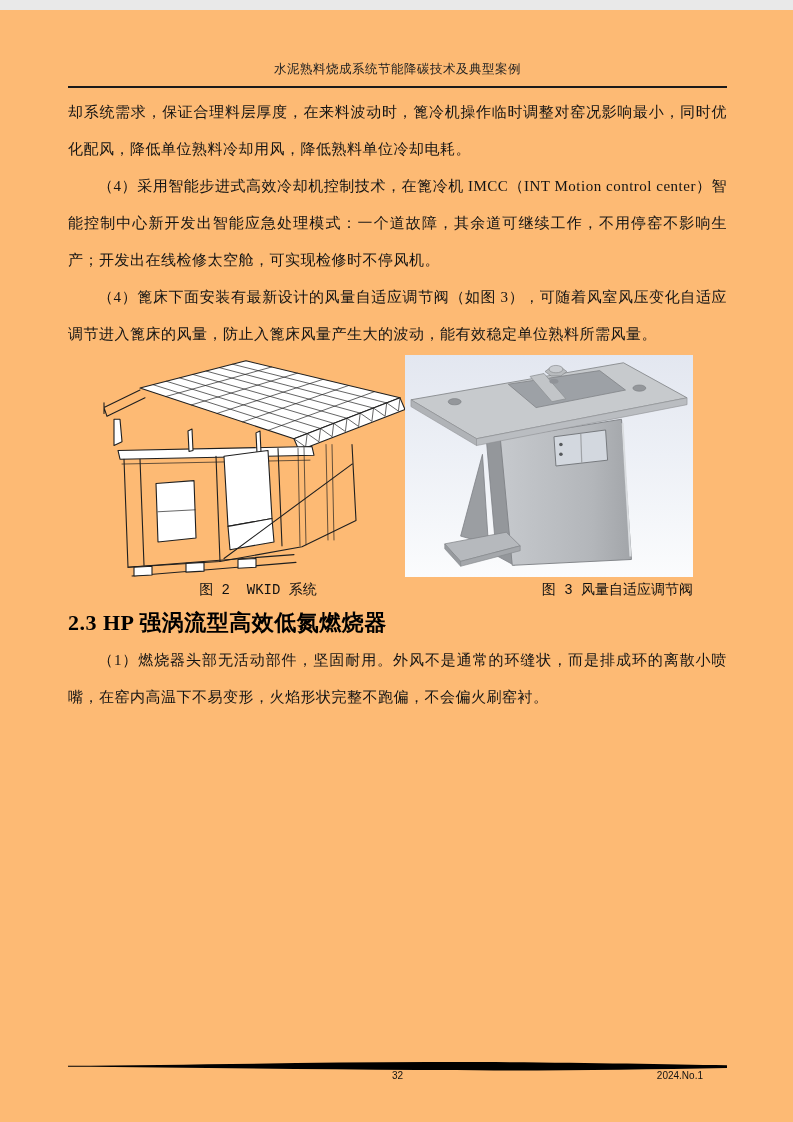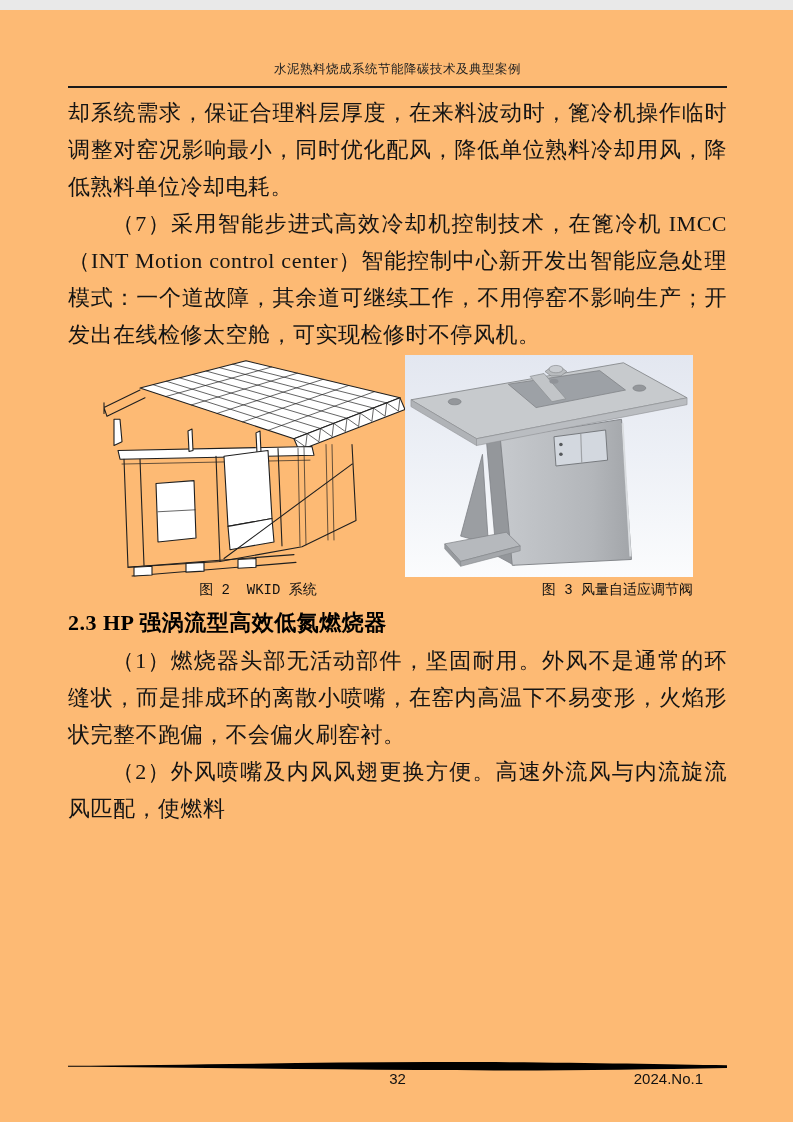--- a/index.html
+++ b/index.html
@@ -19,21 +19,21 @@
   }
   .head-rule{
     position:absolute;top:76px;left:68px;width:659px;height:2px;
     background:#1a1a1a;
   }
   .content{
     position:absolute;top:84px;left:68px;width:659px;
   }
   .para{
     margin:0;
-    font-size:22px;
+    font-size:15px;
     line-height:37px;
     text-align:justify;
     text-indent:2em;
     letter-spacing:.5px;
   }
   .para.noindent{text-indent:0;}
   .figures{
     position:relative;
     width:659px;height:248px;
     margin-top:2px;
@@ -54,21 +54,21 @@
     font-size:22px;line-height:28px;
     font-weight:bold;color:#000;
     letter-spacing:.5px;
   }
   .footer-bar{
     position:absolute;left:68px;top:1051px;width:659px;height:11px;
   }
   .footer-text{
     position:absolute;left:68px;top:1060px;width:659px;height:20px;
     font-family:"Liberation Sans","DejaVu Sans",sans-serif;
-    font-size:15px;color:#111;
+    font-size:10px;color:#111;
   }
   .footer-text .pagenum{
     position:absolute;left:0;width:100%;text-align:center;
   }
   .footer-text .issue{
     position:absolute;right:24px;
   }
   .ink{stroke:#1f1f1f;stroke-width:1.1;fill:none;stroke-linejoin:round;stroke-linecap:round;}
   .inkf{stroke:#1f1f1f;stroke-width:1.1;fill:#ffffff;stroke-linejoin:round;}
   .thin{stroke-width:.7;}
@@ -77,21 +77,22 @@
 <body>
 
 <div class="page">
 
   <div class="running-head">水泥熟料烧成系统节能降碳技术及典型案例</div>
   <div class="head-rule"></div>
 
   <div class="content">
 
     <p class="para noindent">却系统需求，保证合理料层厚度，在来料波动时，篦冷机操作临时调整对窑况影响最小，同时优化配风，降低单位熟料冷却用风，降低熟料单位冷却电耗。</p>
-    <p class="para">（7）采用智能步进式高效冷却机控制技术，在篦冷机 IMCC（INT Motion control center）智能控制中心新开发出智能应急处理模式：一个道故障，其余道可继续工作，不用停窑不影响生产；开发出在线检修太空舱，可实现检修时不停风机。</p>
+    <p class="para">（4）采用智能步进式高效冷却机控制技术，在篦冷机 IMCC（INT Motion control center）智能控制中心新开发出智能应急处理模式：一个道故障，其余道可继续工作，不用停窑不影响生产；开发出在线检修太空舱，可实现检修时不停风机。</p>
+    <p class="para">（4）篦床下面安装有最新设计的风量自适应调节阀（如图 3），可随着风室风压变化自适应调节进入篦床的风量，防止入篦床风量产生大的波动，能有效稳定单位熟料所需风量。</p>
 
     <div class="figures">
 
       <div class="fig2-wrap">
         <svg viewBox="0 0 320 228" preserveAspectRatio="none">
 
           <path class="ink" d="M42,36 L6,54 M47,44 L9,63 M6,54 L9,63 M6,49 L6,60"></path>
           <path class="inkf" d="M16,66 L16,93 L24,89 L22,66 Z"></path>
 
           <polygon class="inkf" points="42,34 148,6 302,44 196,86"></polygon>
@@ -181,21 +182,20 @@
         </svg>
       </div>
 
       <div class="caption c2">图 2  WKID 系统</div>
       <div class="caption c3">图 3 风量自适应调节阀</div>
     </div>
 
     <h2 class="sec">2.3 HP 强涡流型高效低氮燃烧器</h2>
 
     <p class="para">（1）燃烧器头部无活动部件，坚固耐用。外风不是通常的环缝状，而是排成环的离散小喷嘴，在窑内高温下不易变形，火焰形状完整不跑偏，不会偏火刷窑衬。</p>
-    <p class="para">（2）外风喷嘴及内风风翅更换方便。高速外流风与内流旋流风匹配，使燃料</p>
 
   </div>
 
   <svg class="footer-bar" viewBox="0 0 659 11" preserveAspectRatio="none">
     <path d="M0,4.8 C110,4.0 230,1.6 360,1.1 C480,0.8 580,3.0 659,4.3 L659,6.9 C560,8.6 470,10.1 350,9.1 C230,8.1 110,6.6 0,5.8 Z" fill="#000000"></path>
   </svg>
 
   <div class="footer-text">
     <span class="pagenum">32</span>
     <span class="issue">2024.No.1</span>

